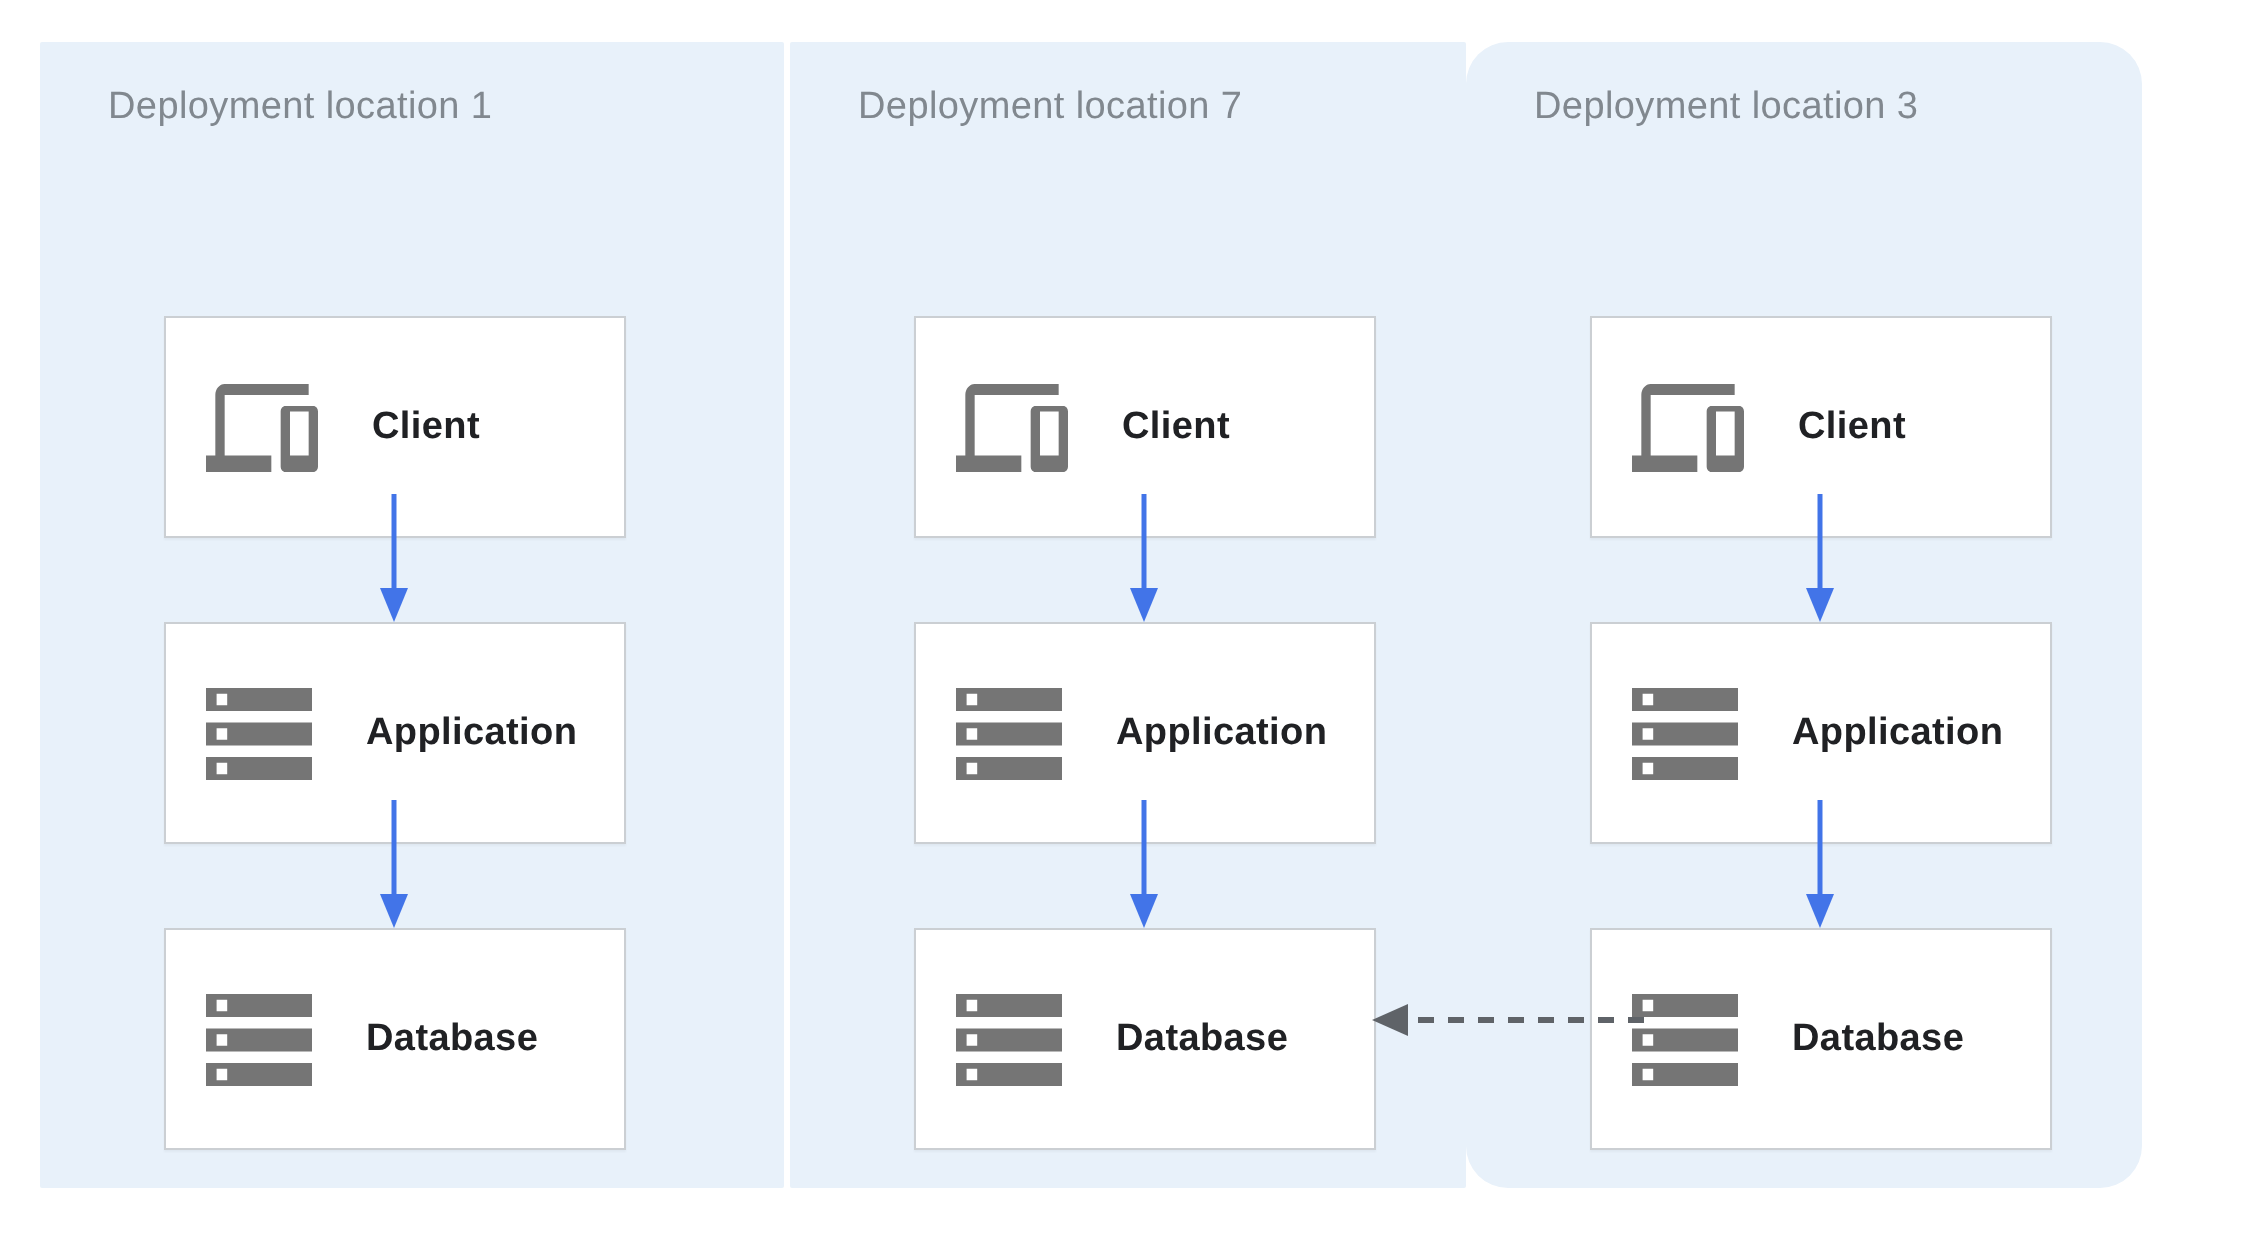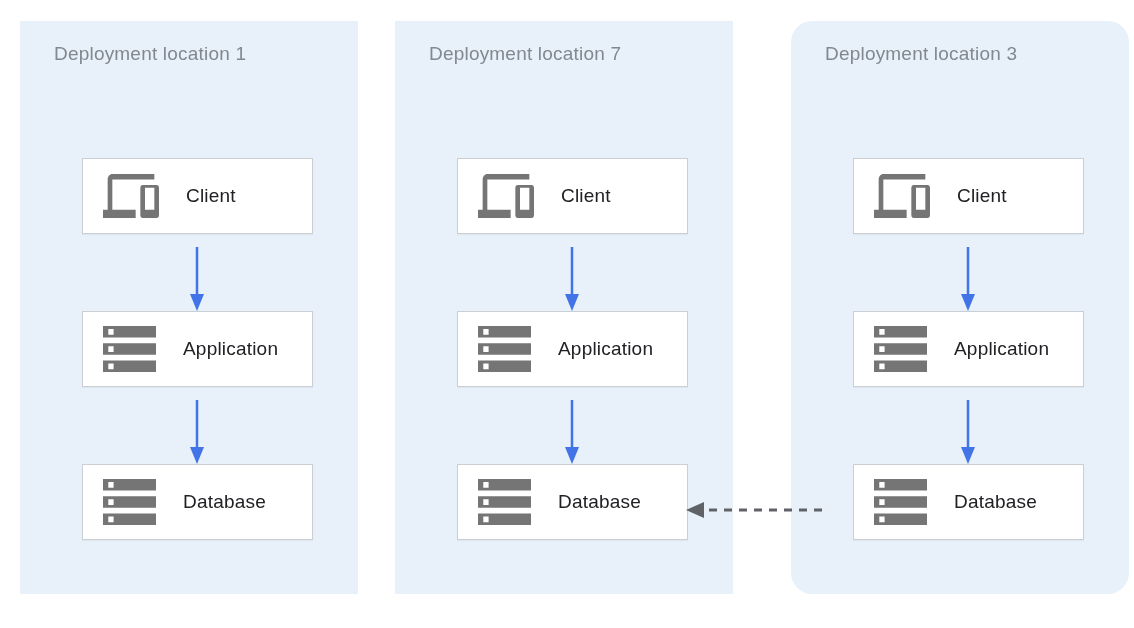--- a/index.html
+++ b/index.html
@@ -16,47 +16,48 @@
     overflow: hidden;
   }
   .panel {
     position: absolute;
     top: 21px;
     width: 338px;
     height: 573px;
     background: #e8f1fa;
     border-radius: 1px;
   }
-  .panel.p1 { left: 20px; }
+  .panel.p1 { left: 20px; padding-left: 34px; }
   .panel.p2 { left: 395px; }
-  .panel.p3 { left: 791px; border-radius: 21px; }
+  .panel.p3 { left: 733px; border-radius: 21px; }
   .panel-title {
     position: absolute;
     left: 34px;
     top: 22px;
     margin: 0;
     font-size: 19px;
     font-weight: 400;
     color: #81888f;
     letter-spacing: 0.2px;
     white-space: nowrap;
   }
   .node {
     position: absolute;
     left: 62px;
     width: 231px;
-    height: 76px;
+    height: 111px;
     background: #ffffff;
     border: 1px solid #cbcfd3;
     box-sizing: border-box;
     box-shadow: 0 1px 1px rgba(0,0,0,0.04);
     display: flex;
     align-items: center;
     padding-left: 20px;
     gap: 27px;
+    font-weight: bold;
   }
   .node-client   { top: 137px; }
   .node-app      { top: 290px; text-align: center; }
   .node-db       { top: 443px; }
   .node .icon { display: flex; align-items: center; flex: 0 0 auto; }
   .node .label {
     font-size: 19px;
     color: #202124;
     letter-spacing: 0.2px;
     white-space: nowrap;

